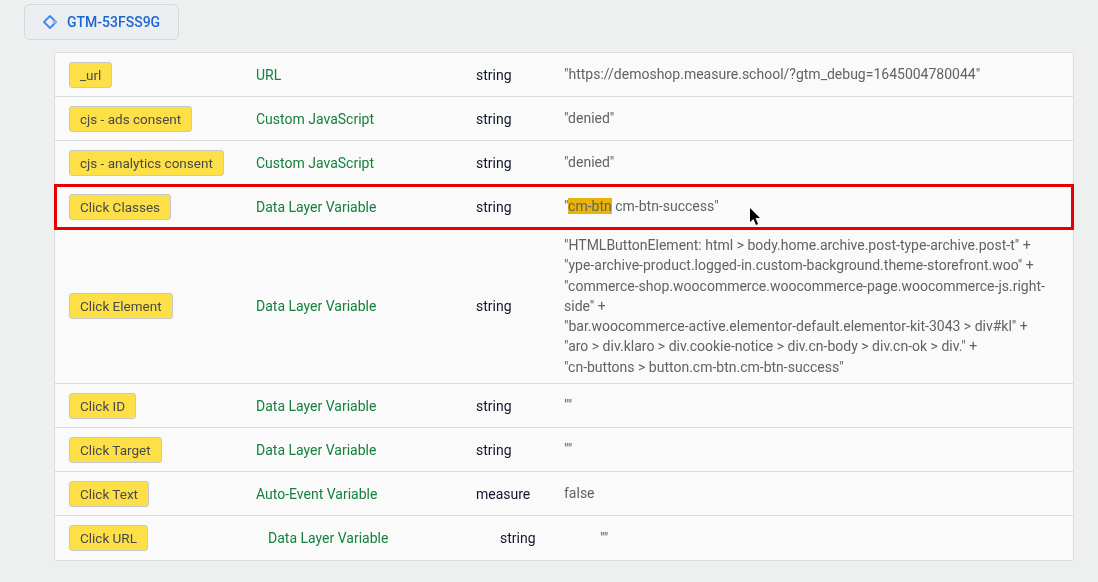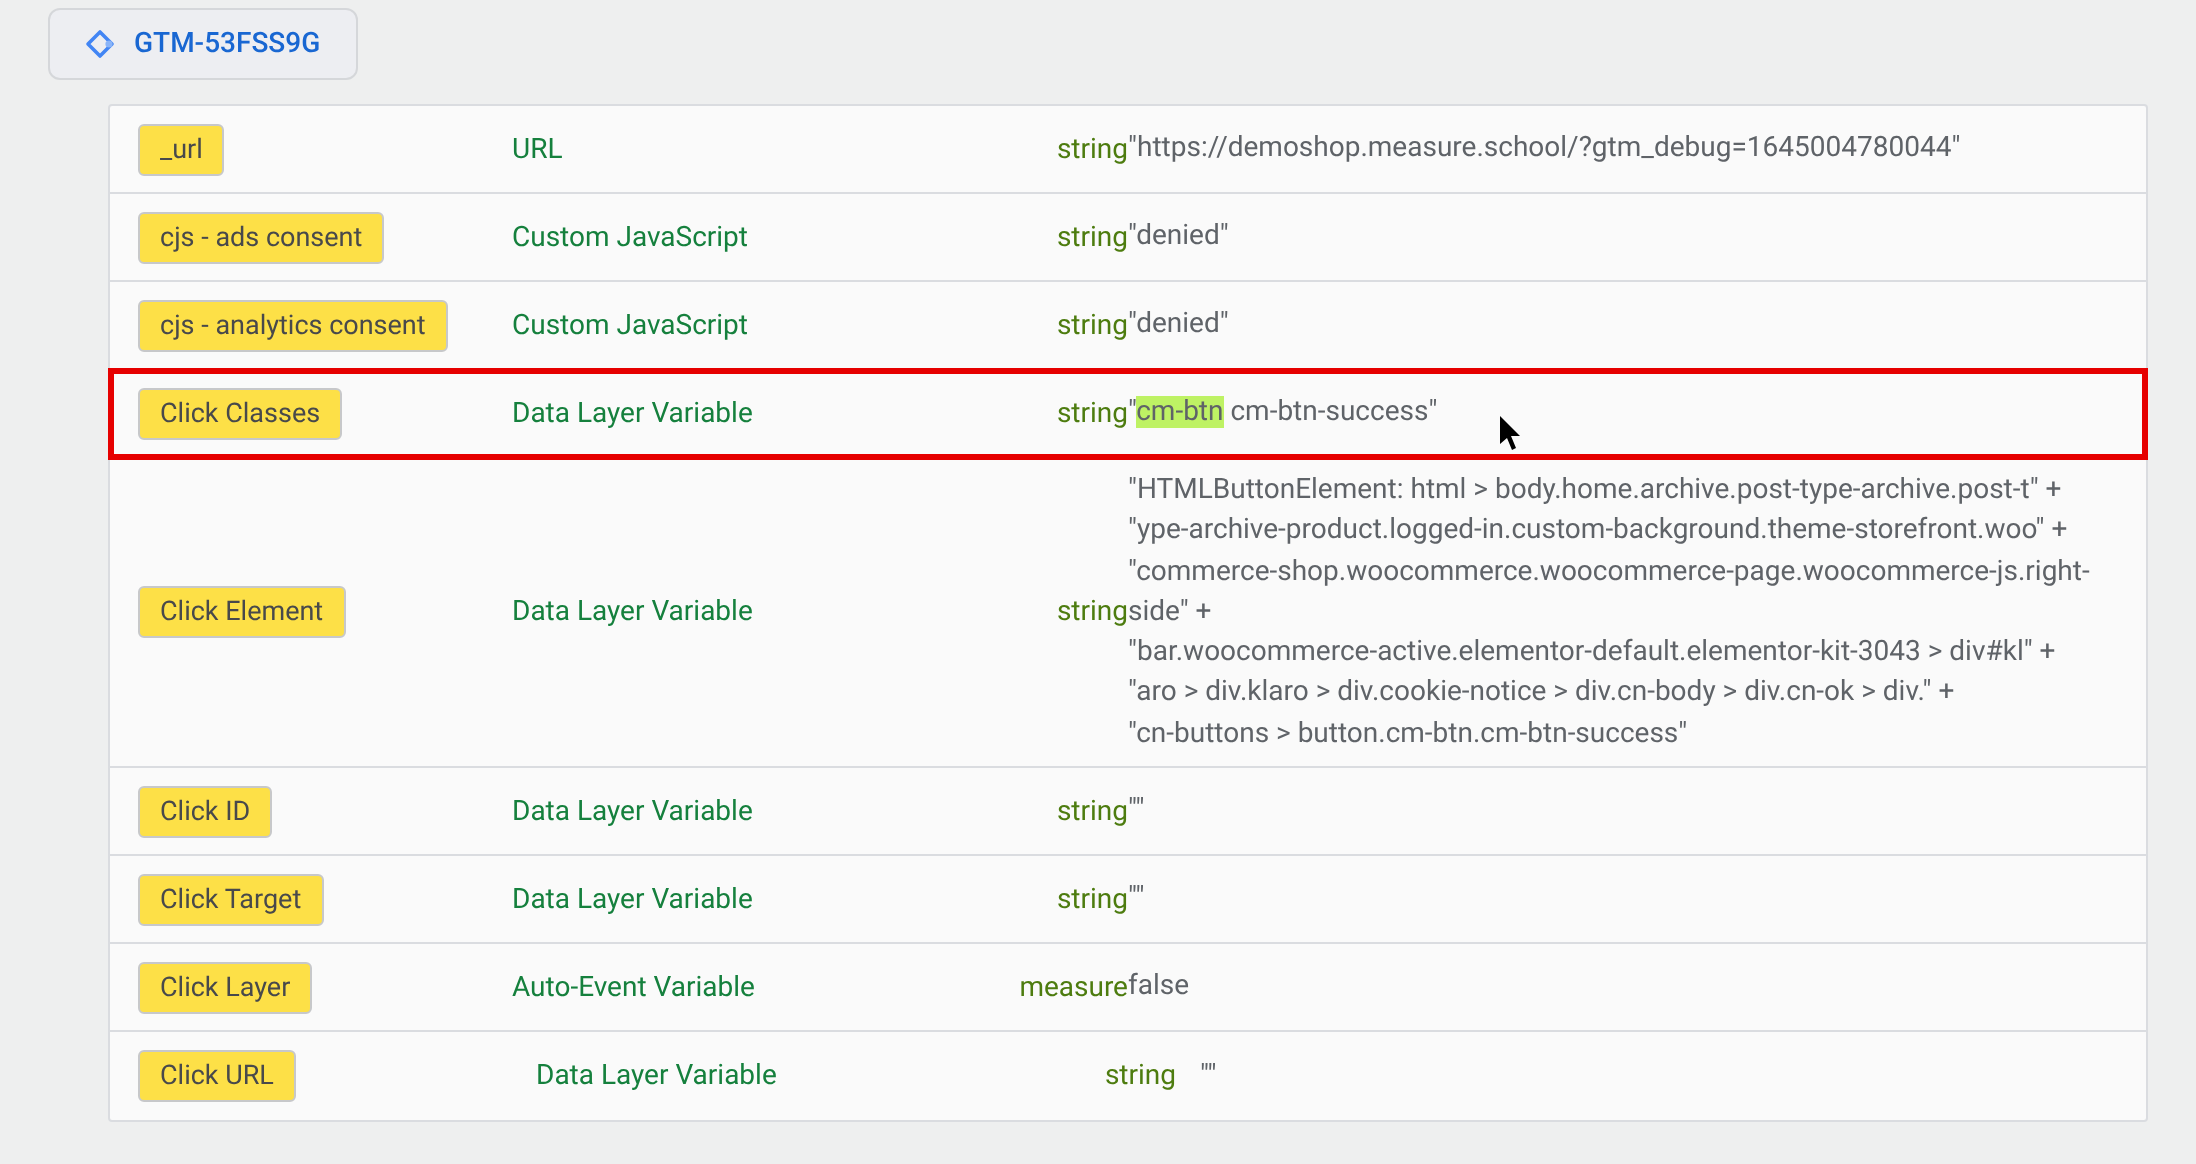--- a/index.html
+++ b/index.html
@@ -72,43 +72,42 @@
     }
     .col-type {
       width: 220px;
       flex-shrink: 0;
       color: #15803d;
       margin-left: 12px;
     }
     .col-valtype {
       width: 88px;
       flex-shrink: 0;
-      color: #4d7c0f;
-      text-align: right;
+      color: #0f172a;
     }
     .col-value {
       flex: 1;
       color: #5f6368;
       word-break: break-word;
       line-height: 1.45;
       padding-right: 6px;
     }
     .var-btn {
       display: inline-block;
       padding: 4px 10px;
       border: 1px solid #c7c8ca;
       border-radius: 3px;
       background: #fde047;
       color: #48494b;
       font-size: 13.5px;
       cursor: pointer;
       font-family: inherit;
     }
     .txt-highlight {
-      background: #bef264;
+      background: #eab308;
     }
     .cursor-arrow {
       position: absolute;
       left: 695px;
       top: 23px;
       width: 12px;
       height: 18px;
       pointer-events: none;
     }
   </style>
@@ -200,21 +199,21 @@
       <div class="col-name">
         <button class="var-btn">Click Target</button>
       </div>
       <div class="col-type">Data Layer Variable</div>
       <div class="col-valtype">string</div>
       <div class="col-value">""</div>
     </div>
 
     <div class="row">
       <div class="col-name">
-        <button class="var-btn">Click Layer</button>
+        <button class="var-btn">Click Text</button>
       </div>
       <div class="col-type">Auto-Event Variable</div>
       <div class="col-valtype">measure</div>
       <div class="col-value">false</div>
     </div>
 
     <div class="row">
       <div class="col-name">
         <button class="var-btn">Click URL</button>
       </div>

